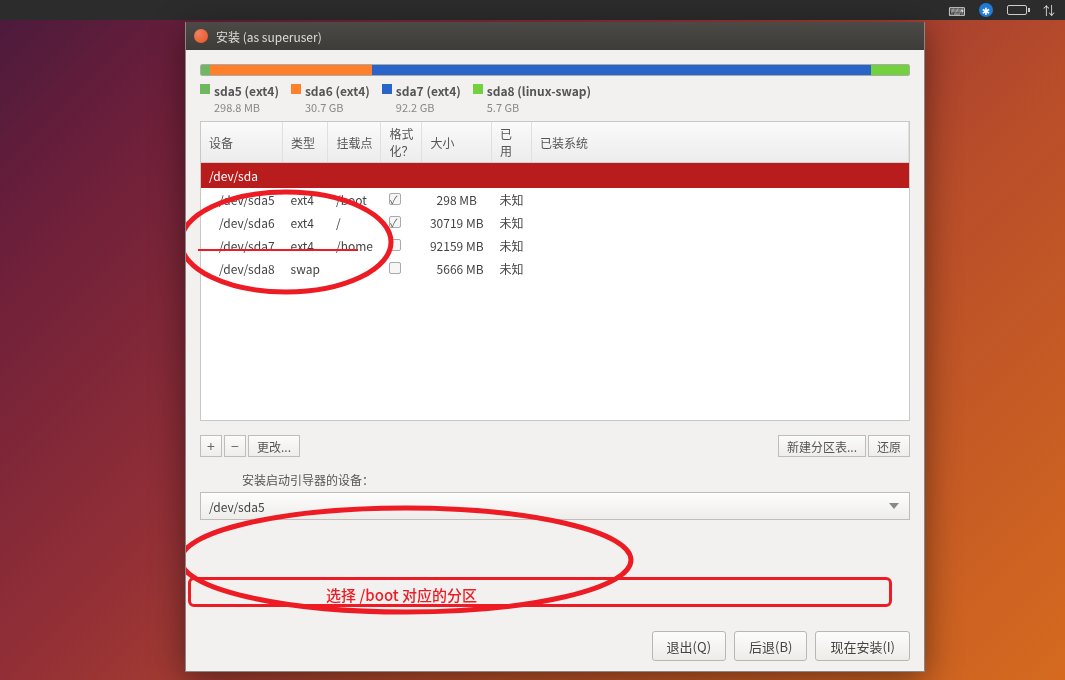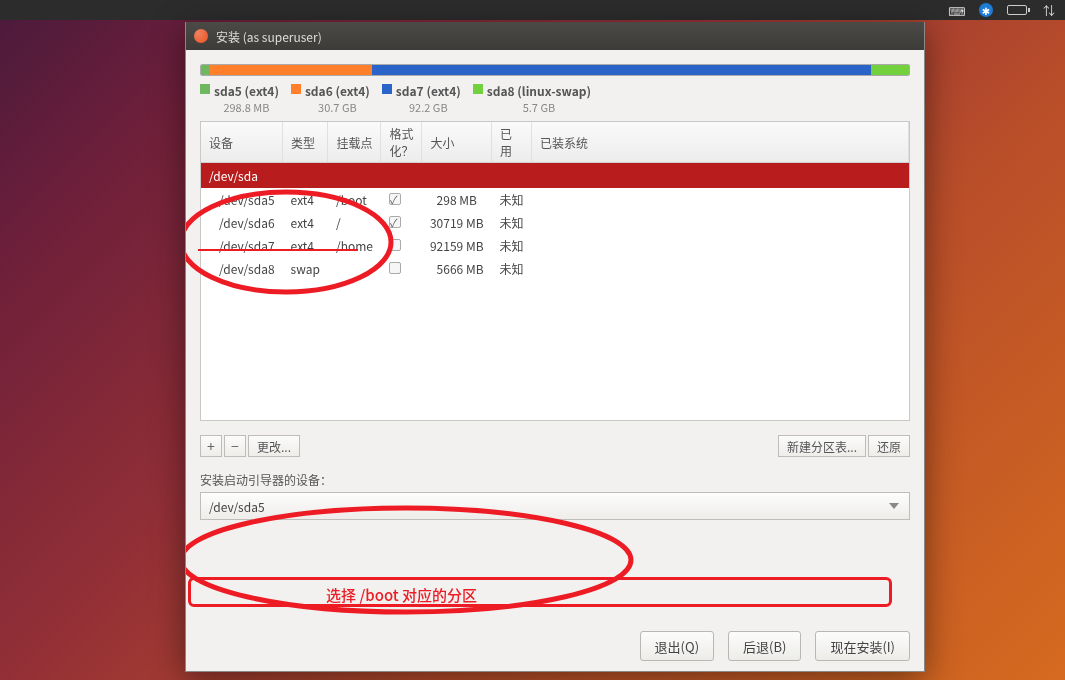--- a/index.html
+++ b/index.html
@@ -35,21 +35,21 @@
   .content { flex:1; padding:14px 14px 0 14px; position:relative; overflow:hidden; }
   
   .usagebar { display:flex; height:12px; border:1px solid #aaa; border-radius:2px;
     overflow:hidden; margin-bottom:6px; }
   .usagebar .seg { height:100%; }
   .seg.g { background:#6fb85f; }
   .seg.o { background:#ff7f2a; }
   .seg.b { background:#2a64c8; }
   .seg.l { background:#72d13d; }
   
-  .legend { display:flex; gap:12px; margin-bottom:6px;text-align:center; }
+  .legend { display:flex; gap:12px; margin-bottom:6px; }
   .legend .item { display:flex; align-items:flex-start; gap:4px; }
   .legend .sw { width:10px; height:10px; margin-top:2px; }
   .legend .lbl { font-weight:bold; font-size:12px; color:#555; }
   .legend .sub { font-size:11px; color:#888; }
   
   .ptable { border:1px solid #c8c8c6; background:#fff; height:300px;
     overflow:hidden; }
   .ptable table { width:100%; border-collapse:collapse; }
   .ptable th { background:linear-gradient(#fafafa,#ececec); font-weight:normal;
     font-size:12px; color:#555; text-align:left; padding:3px 8px;
@@ -64,29 +64,29 @@
   .toolrow { display:flex; justify-content:space-between; align-items:center;
     margin-top:14px; }
   .toolrow .tbuttons { display:flex; gap:2px; align-items:center; }
   .squarebtn { width:22px; height:22px; border:1px solid #bebdb9;
     background:linear-gradient(#fbfbfb,#eeedea); font-size:14px; color:#666;
     display:flex; align-items:center; justify-content:center; cursor:pointer; }
   .textbtn { height:22px; padding:0 8px; border:1px solid #bebdb9;
     background:linear-gradient(#fbfbfb,#eeedea); font-size:12px; color:#555;
     display:flex; align-items:center; cursor:pointer; }
   
-  .bootlabel { margin-top:14px; font-size:12px; color:#555; }
+  .bootlabel { margin-top:14px; font-size:12px; color:#555;margin-left:42px; }
   .combo { margin-top:4px; border:1px solid #bebdb9; height:28px;
     background:linear-gradient(#fdfdfd,#eeedea); display:flex; align-items:center;
     padding:0 8px; position:relative; font-size:12px; color:#444; cursor:pointer;}
   .combo .caret { position:absolute; right:10px; top:10px; width:0; height:0;
     border-left:5px solid transparent; border-right:5px solid transparent;
     border-top:6px solid #888; }
   
-  .wizrow { position:absolute; right:14px; bottom:10px; display:flex; gap:14px; }
+  .wizrow { position:absolute; right:14px; bottom:10px; display:flex; gap:8px; }
   .wbtn { height:30px; padding:0 14px; border:1px solid #b8b7b3;
     background:linear-gradient(#fcfcfb,#edece9); font-size:13px; color:#444;
     border-radius:3px; cursor:pointer; display:flex; align-items:center; }
   
   .anno { position:absolute; border:4px solid #ed1c24; border-radius:50%;
     pointer-events:none; }
   .anno.rect { border-radius:6px; }
   .annotxt { position:absolute; color:#ed1c24; font-size:15px; pointer-events:none;
     font-weight:500; }
   .redline { position:absolute; height:2px; background:#ed1c24; pointer-events:none;}

